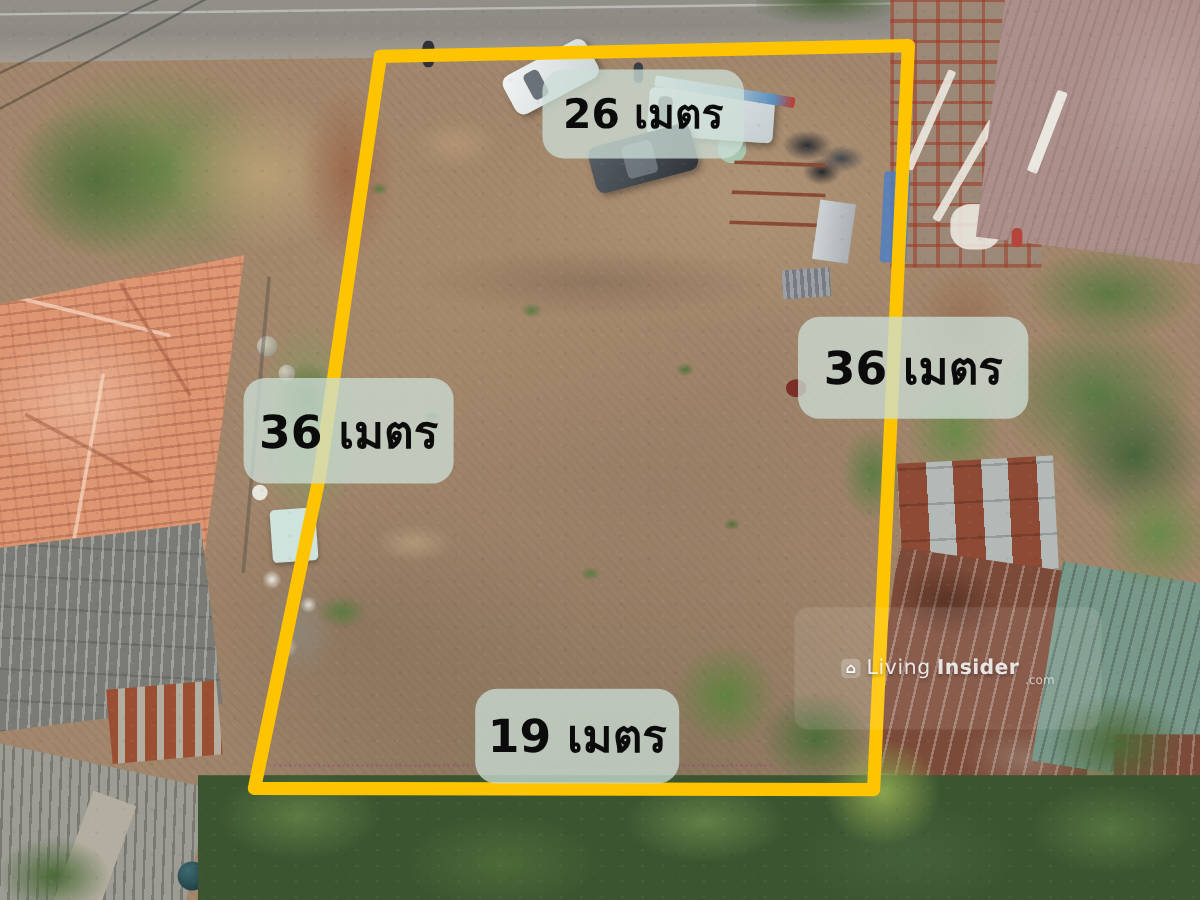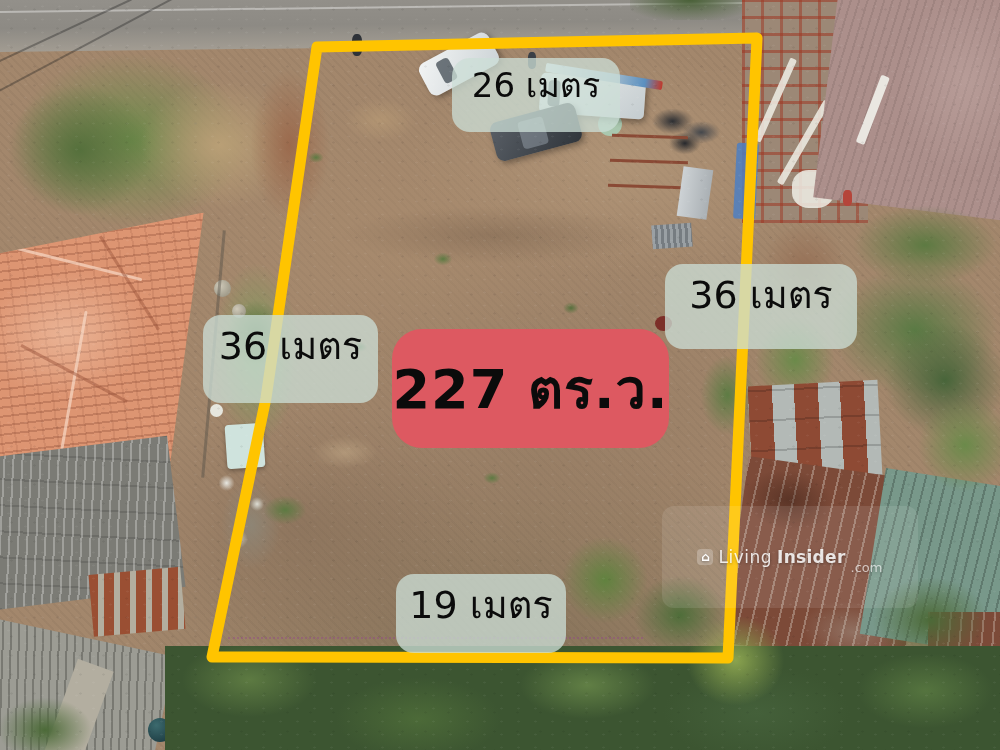--- a/index.html
+++ b/index.html
@@ -108,38 +108,38 @@
   .boat-pole{background:linear-gradient(90deg,#dfe6ea 0%,#9db8cc 60%,#5a8fc0 85%,#c0392b 100%);border-radius:2px;}
   
   .debris-dark{background:
      radial-gradient(ellipse 26px 16px at 30% 35%, #2d2f33, transparent 80%),
      radial-gradient(ellipse 24px 14px at 65% 55%, #44474c, transparent 80%),
      radial-gradient(ellipse 20px 14px at 45% 75%, #26282c, transparent 80%);}
   .rack{background:#8a4a35;height:3px;}
   .sheet{background:linear-gradient(90deg,#cdd2d5,#aab0b4);}
   .corr-small{background:repeating-linear-gradient(90deg,#9aa0a4 0 3px,#767c81 3px 6px);}
   
-  .label-box{position:absolute;display:flex;align-items:flex-start;justify-content:center;
-    background:rgba(204,222,214,.76);border-radius:18px;color:#0b0b0b;font-weight:400;
+  .label-box{position:absolute;display:flex;align-items:center;justify-content:center;
+    background:rgba(204,222,214,.76);border-radius:18px;color:#0b0b0b;font-weight:700;
     font-family:"DejaVu Sans","Liberation Sans",sans-serif;}
   .area-badge{position:absolute;display:flex;align-items:center;justify-content:center;
     border-radius:30px;color:#0b0b0b;font-weight:700;letter-spacing:1px;
     font-family:"DejaVu Sans","Liberation Sans",sans-serif;}
   .boundary-svg{position:absolute;left:0;top:0;pointer-events:none;}
   .dotted-purple{left:228px;top:637px;width:415px;height:0;border-top:2px dotted rgba(150,60,150,.35);}
   
   .watermark{left:662px;top:506px;width:256px;height:102px;border-radius:12px;
     background:rgba(255,255,255,.10);display:flex;flex-direction:column;align-items:center;justify-content:center;
     color:rgba(255,255,255,.85);text-shadow:0 1px 3px rgba(0,0,0,.35);}
   .wm-row1{display:flex;align-items:center;gap:5px;font-size:17px;}
   .wm-logo{width:16px;height:16px;border-radius:4px;background:rgba(255,255,255,.25);
     display:flex;align-items:center;justify-content:center;font-size:12px;color:#fff;font-weight:700;}
   .wm-light{font-weight:400;letter-spacing:.5px;}
   .wm-bold{font-weight:700;letter-spacing:.3px;}
-  .wm-suffix{font-size:13px;opacity:.75;align-self:flex-end;padding-bottom:2px;margin-top:23px;}
+  .wm-suffix{font-size:10px;opacity:.75;align-self:flex-end;padding-bottom:2px;margin-top:23px;}
   .wm-line{font-size:19px;margin-top:5px;letter-spacing:.5px;}
   .wm-phone{font-size:20px;margin-top:3px;letter-spacing:1.5px;}
 </style>
 </head>
 <body>
 
 <div class="scene">
 
   <div class="abs road">
     <div class="abs road-line"></div>
@@ -258,23 +258,20 @@
   <div class="label-box" style="left:203px;top:315px;width:175px;height:88px;font-size:38px;">
     <span>36 เมตร</span>
   </div>
   <div class="label-box" style="left:665px;top:264px;width:192px;height:85px;font-size:38px;">
     <span>36 เมตร</span>
   </div>
   <div class="label-box" style="left:396px;top:574px;width:170px;height:79px;font-size:38px;">
     <span>19 เมตร</span>
   </div>
 
-  <div class="area-badge" style="left:392px;top:329px;width:277px;height:119px;font-size:54px;background:#dd5961;">
-    <span>227 ตร.ว.</span>
-  </div>
 
   <div class="abs watermark">
     <div class="wm-row1">
       <span class="wm-logo">⌂</span>
       <span class="wm-light">Living</span>
       <span class="wm-bold">Insider</span>
       <span class="wm-suffix">.com</span>
     </div>
   </div>
 

